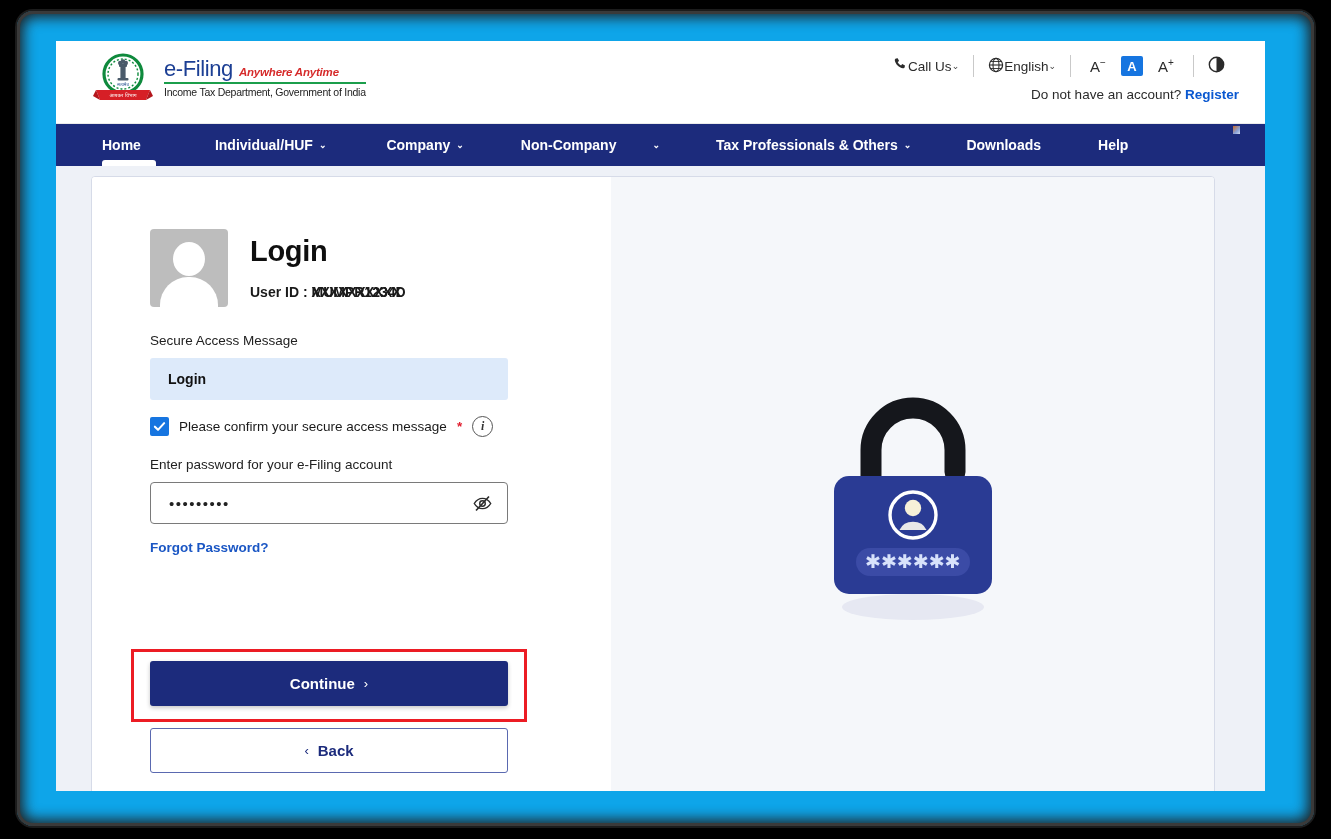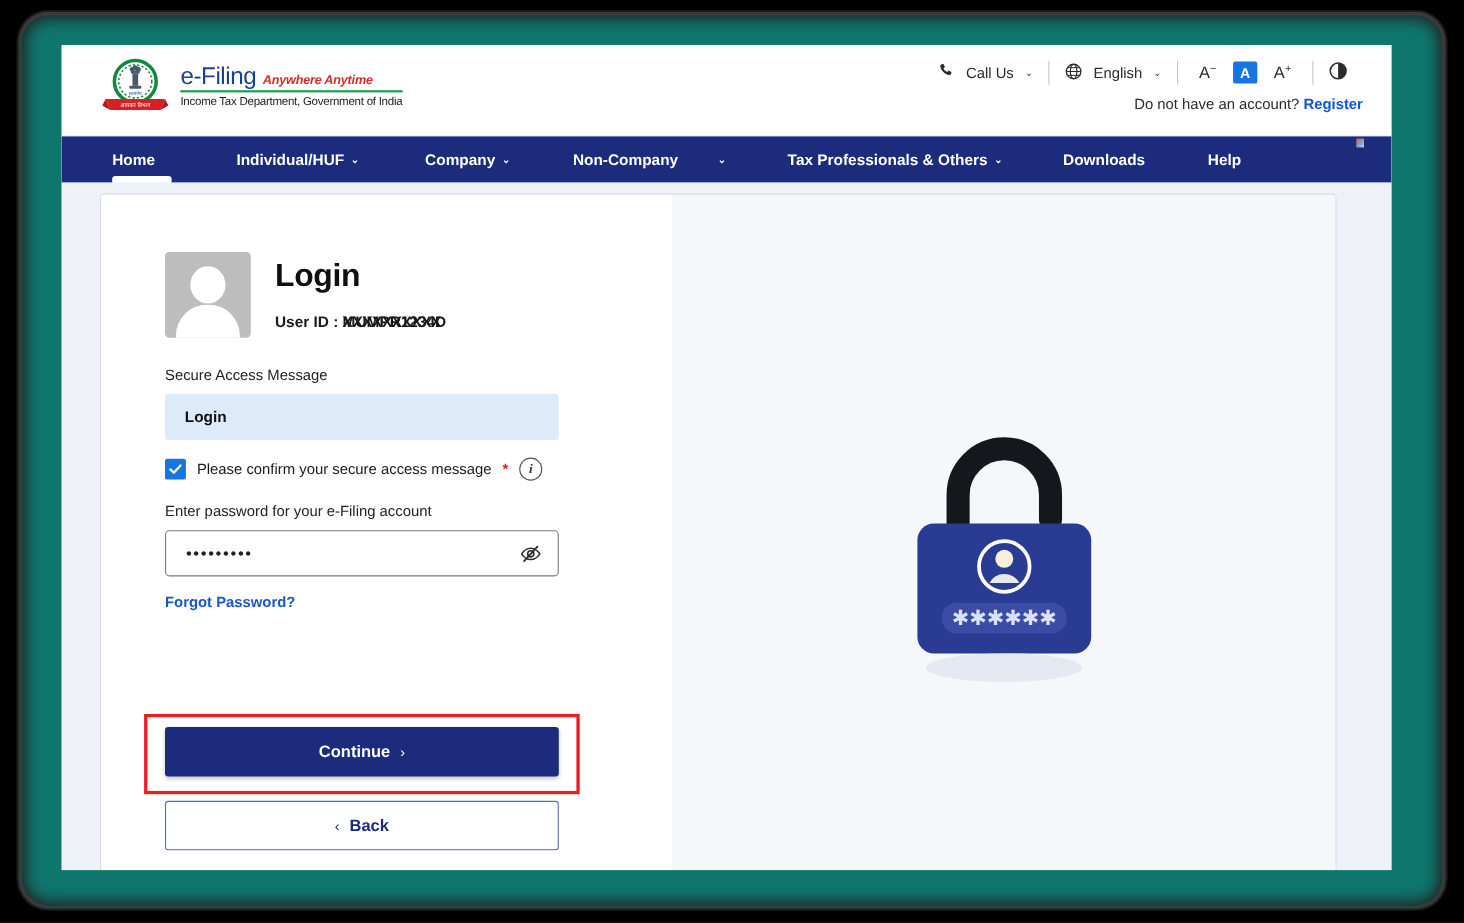--- a/index.html
+++ b/index.html
@@ -8,22 +8,22 @@
     background:#000;
     font-family:"Liberation Sans", sans-serif;
     overflow:hidden;
   }
 
   
   #device-frame{
     position:absolute;
     left:17px; top:11px;
     width:1297px; height:815px;
-    border-radius:27px;
-    background:#0f766e;
+    border-radius:16px;
+    background:#0ea5e9;
     box-shadow:
       0 0 0 2px #1c1c1c,
       inset 0 0 0 3px #3a3a3a,
       inset 0 0 14px 6px #202020;
   }
   #device-screen{
     position:absolute;
     left:39px; top:30px;
     width:1209px; height:750px;
     background:#ffffff;
@@ -58,21 +58,21 @@
   .deptline{
     font-size:10.5px;color:#222;margin-top:3px;letter-spacing:-0.25px;
     font-family:"Liberation Sans",sans-serif;
   }
 
   #header-tools{
     position:absolute;right:26px;top:14px;
     display:flex;align-items:center;
     font-size:13.5px;color:#2b2b2b;
   }
-  .tool{display:flex;align-items:center;gap:10px;padding:0 14px;cursor:pointer;}
+  .tool{display:flex;align-items:center;gap:0;padding:0 14px;cursor:pointer;}
   .tool-sep{width:1px;height:22px;background:#c9c9c9;}
   .caret{font-size:9px;color:#444;}
   .fs-btn{
     display:inline-flex;align-items:center;justify-content:center;
     width:26px;height:22px;font-size:15px;cursor:pointer;color:#2b2b2b;
     position:relative;
   }
   .fs-btn sup{font-size:10px;line-height:0;position:relative;top:-3px;}
   .fs-btn.active{background:#1675e0;color:#fff;border-radius:2px;width:22px;height:20px;font-size:13px;font-weight:bold;}
   #account-line{

